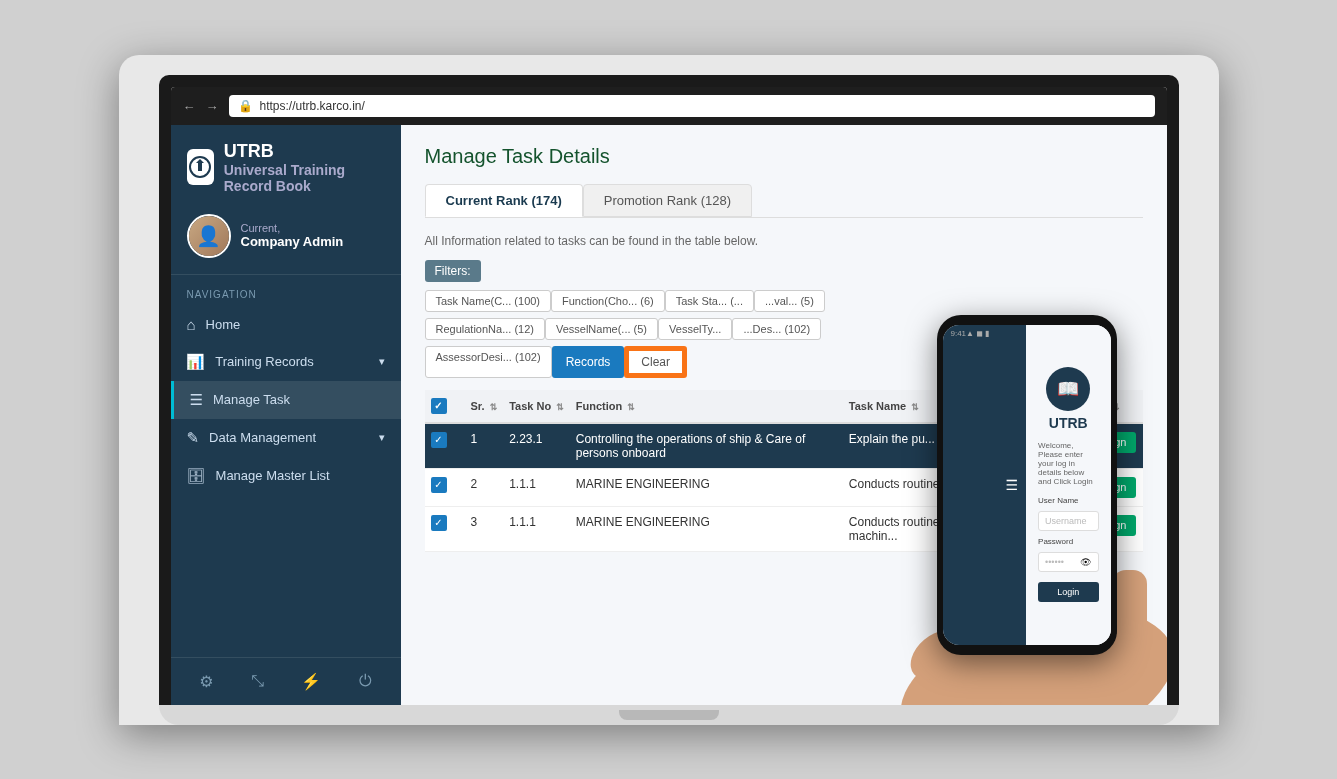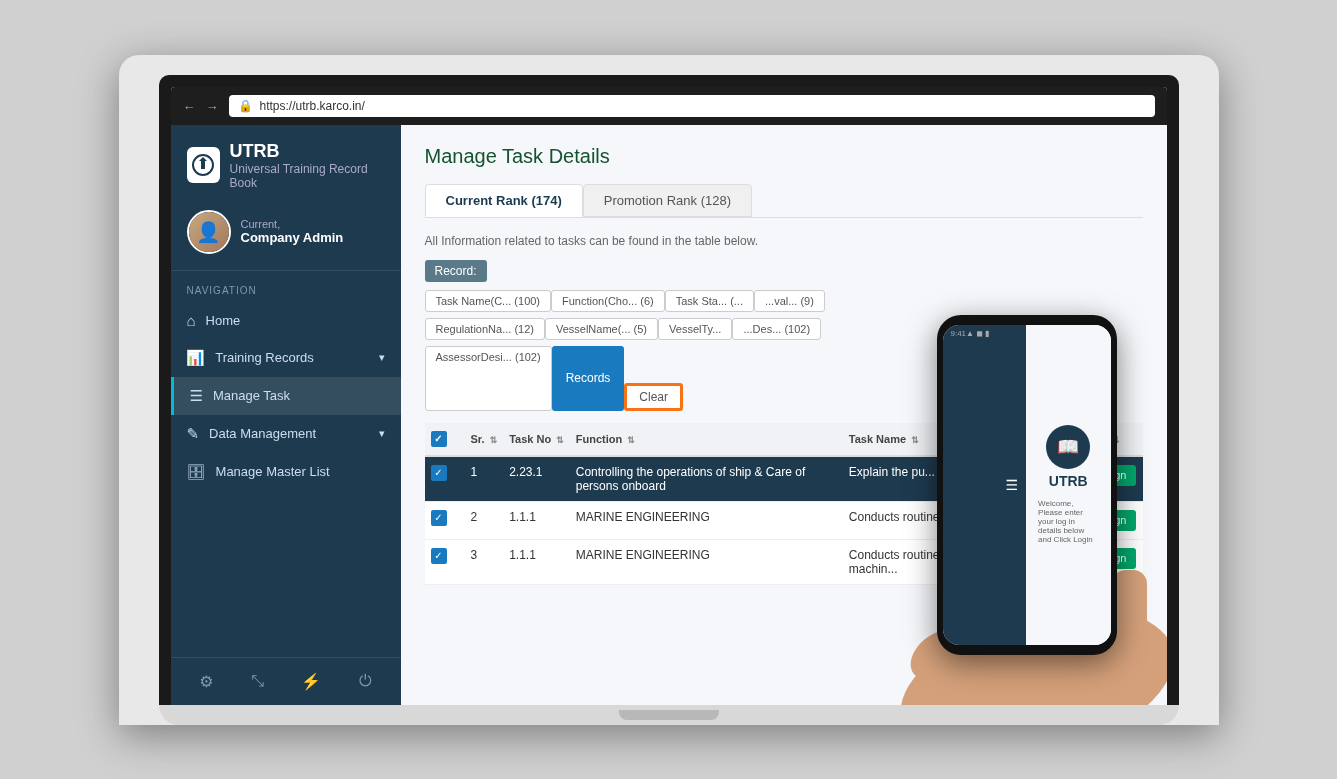--- a/index.html
+++ b/index.html
@@ -107,22 +107,23 @@
       display: flex;
       align-items: center;
       justify-content: center;
     }
     .sidebar-logo-text {
       font-size: 18px;
       font-weight: bold;
       color: #fff;
     }
     .sidebar-logo-sub {
-      font-size: 12px;
+      font-size: 14px;
       color: #aac;
+      font-weight: bold;
     }
     .sidebar-profile {
       display: flex;
       align-items: center;
       gap: 10px;
       padding: 10px 16px 16px;
       border-bottom: 1px solid rgba(255,255,255,0.1);
     }
     .sidebar-avatar {
       width: 44px;
@@ -257,26 +258,25 @@
       color: #fff;
       border: none;
       border-radius: 3px;
       padding: 4px 14px;
       font-size: 12px;
       cursor: pointer;
     }
     .filter-btn-clear {
       background: #fff;
       color: #555;
-      border: 3px solid #f97316;
+      border: 5px solid #f97316;
       border-radius: 3px;
       padding: 4px 12px;
       font-size: 12px;
       cursor: pointer;
-      margin-top: 37px;
     }
 
     
     .data-table {
       width: 100%;
       border-collapse: collapse;
       font-size: 12px;
       background: #fff;
     }
     .data-table th {
@@ -542,26 +542,26 @@
           <div class="page-title">Manage Task Details</div>
 
           <div class="tabs-bar">
             <div class="tab active">Current Rank (174)</div>
             <div class="tab">Promotion Rank (128)</div>
           </div>
 
           <div class="info-text">All Information related to tasks can be found in the table below.</div>
 
           <div class="filters-section">
-            <span class="filters-label">Record:</span>
+            <span class="filters-label">Filters:</span>
             <div class="filter-row">
               <span class="filter-badge">Task Name(C...  (100)</span>
               <span class="filter-badge">Function(Cho...  (6)</span>
               <span class="filter-badge">Task Sta...  (...</span>
-              <span class="filter-badge">...val...  (9)</span>
+              <span class="filter-badge">...val...  (5)</span>
             </div>
             <div class="filter-row">
               <span class="filter-badge">RegulationNa...  (12)</span>
               <span class="filter-badge">VesselName(...  (5)</span>
               <span class="filter-badge">VesselTy...</span>
               <span class="filter-badge">...Des...  (102)</span>
             </div>
             <div class="filter-row">
               <span class="filter-badge">AssessorDesi...  (102)</span>
               <button class="filter-btn-search">Records</button>
@@ -626,20 +626,32 @@
                   </div>
                   <div class="phone-header">
                     <span class="phone-menu-icon">☰</span>
                   </div>
                   <div class="phone-body">
                     <div class="phone-logo-container">
                       <div class="phone-logo-icon">📖</div>
                       <div class="phone-logo-text">UTRB</div>
                     </div>
                     <div class="phone-welcome-text">Welcome, Please enter your log in details below and Click Login</div>
+                    <div class="phone-form">
+                      <div class="phone-field-label">User Name</div>
+                      <div class="phone-field-input">
+                        <span style="color:#bbb;font-size:9px">Username</span>
+                      </div>
+                      <div class="phone-field-label">Password</div>
+                      <div class="phone-field-input">
+                        <span style="color:#bbb;font-size:9px">••••••</span>
+                        <span style="font-size:9px">👁</span>
+                      </div>
+                      <div class="phone-login-btn">Login</div>
+                    </div>
                   </div>
                 </div>
               </div>
 
               <svg style="position:absolute;bottom:-10px;left:-30px;z-index:-1;" width="320" height="260" viewBox="0 0 320 260">
                 <ellipse cx="160" cy="200" rx="140" ry="70" fill="#d4a07a" transform="rotate(-15, 160, 200)"></ellipse>
                 <rect x="80" y="80" width="55" height="140" rx="20" fill="#d4a07a"></rect>
                 <rect x="140" y="60" width="45" height="130" rx="18" fill="#d4a07a"></rect>
                 <rect x="190" y="70" width="40" height="120" rx="16" fill="#d4a07a"></rect>
                 <rect x="235" y="85" width="35" height="105" rx="14" fill="#d4a07a"></rect>

